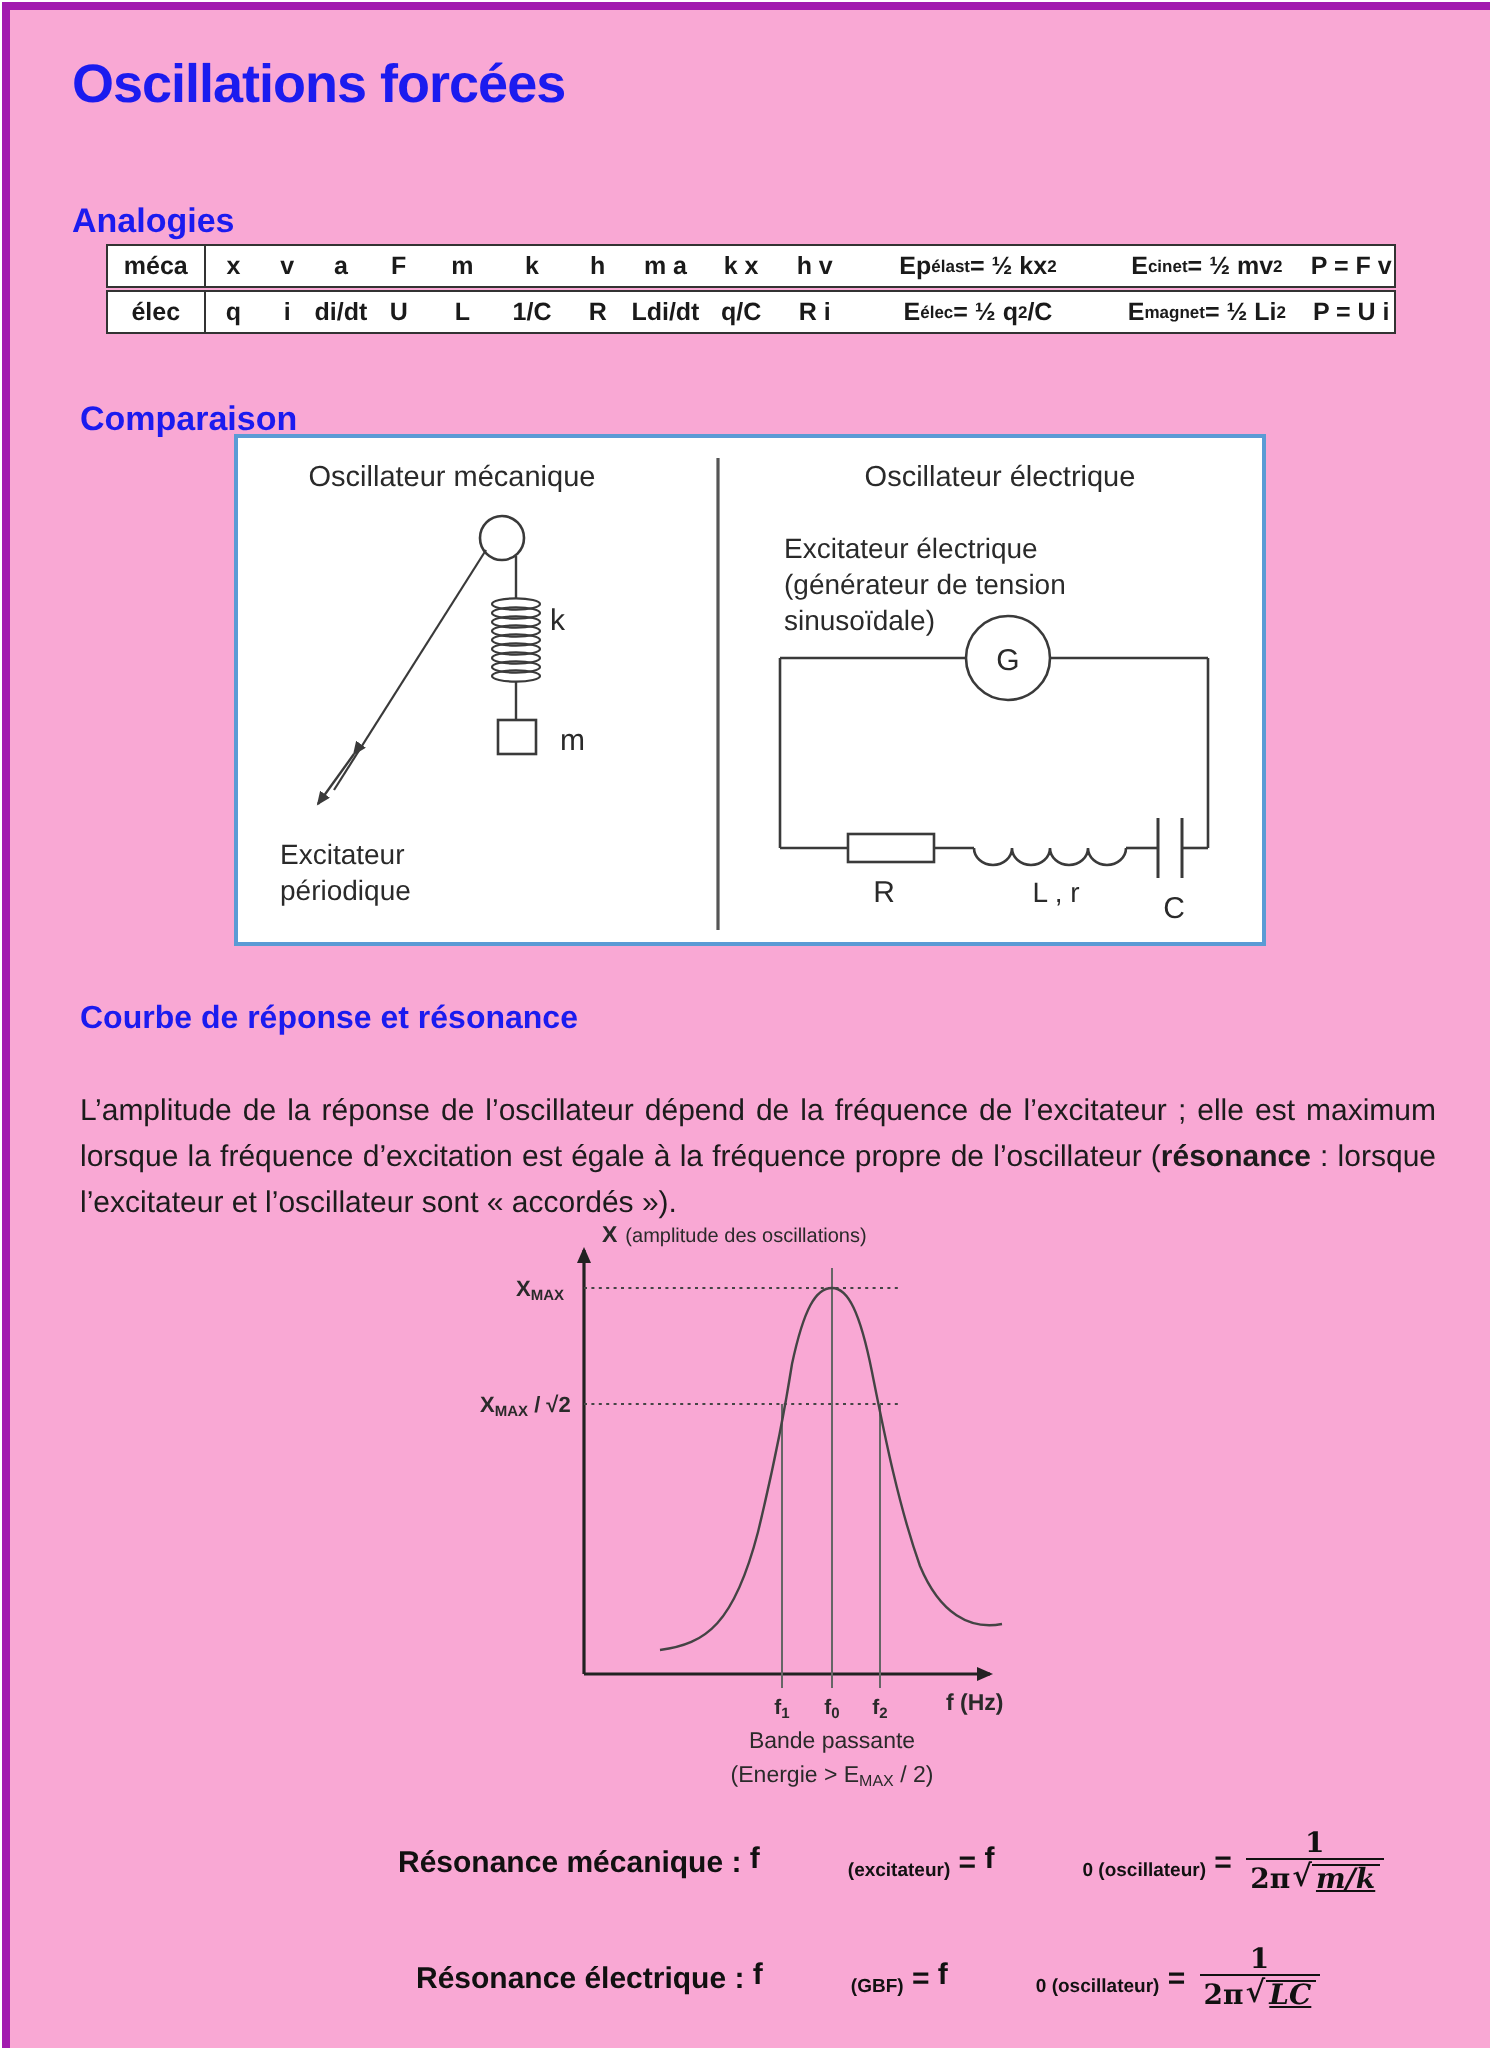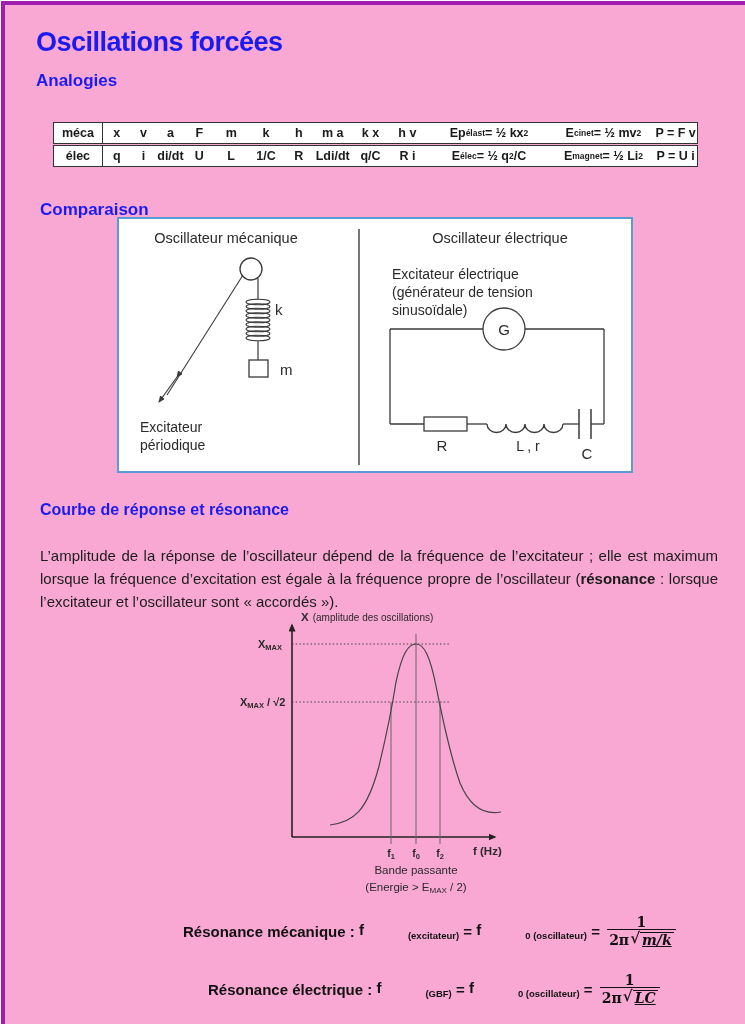--- a/index.html
+++ b/index.html
@@ -1,21 +1,21 @@
 <!DOCTYPE html>
 <html><head>
 <meta charset="utf-8">
 <style>
   html,body{margin:0;padding:0;background:#fff;}
   body{width:745px;height:1024px;position:relative;font-family:"Liberation Sans",sans-serif;color:#1a1a1a;}
   .page{position:absolute;left:1px;top:1px;width:741px;height:1020px;border:4px solid #a21caf;background:#f9a8d4;}
   .abs{position:absolute;}
   .doc-title{left:31px;top:22px;font-size:27px;font-weight:bold;color:#1b1bef;letter-spacing:-0.5px;}
   .h2{font-weight:bold;color:#1b1bef;}
-  .h-analogies{left:31px;top:66px;font-size:17px;}
+  .h-analogies{left:31px;top:96px;font-size:17px;}
   .h-comparaison{left:35px;top:179px;font-size:17px;margin-top:16px;}
   .h-courbe{left:35px;top:496px;font-size:16px;}
   
   .atable{left:48px;top:117px;width:645px;}
   .trow{display:flex;border:1px solid #333;height:20px;align-items:stretch;background:#fff;}
   .trow + .trow{margin-top:1px;}
   .tcell{display:flex;align-items:center;justify-content:center;font-size:12.5px;font-weight:bold;white-space:nowrap;}
   .tcell.lab{border-right:1px solid #333;}
   .tcell sub{font-size:8.5px;line-height:0;}
   .tcell sup{font-size:8.5px;line-height:0;}
@@ -174,21 +174,21 @@
       <text x="160" y="250" font-size="10.5" font-weight="bold" text-anchor="middle"><tspan>f</tspan><tspan font-size="7.5" dy="2">1</tspan></text>
       <text x="185" y="250" font-size="10.5" font-weight="bold" text-anchor="middle"><tspan>f</tspan><tspan font-size="7.5" dy="2">0</tspan></text>
       <text x="209" y="250" font-size="10.5" font-weight="bold" text-anchor="middle"><tspan>f</tspan><tspan font-size="7.5" dy="2">2</tspan></text>
       <text x="242" y="248" font-size="11.5" font-weight="bold">f (Hz)</text>
 
       <text x="185" y="267" font-size="11.5" text-anchor="middle">Bande passante</text>
       <text x="185" y="284" font-size="11.5" text-anchor="middle"><tspan>(Energie &gt; E</tspan><tspan font-size="8" dy="2">MAX</tspan><tspan dy="-2"> / 2)</tspan></text>
     </svg>
   </div>
 
-  <div class="formula" style="left:178px;top:900px;height:52px">
+  <div class="formula" style="left:194px;top:900px;height:52px">
     <span>Résonance mécanique</span><span> : </span><span><span>f</span><sub>(excitateur)</sub></span><span> = </span><span><span>f</span><sub>0 (oscillateur)</sub></span><span> = </span><span class="frac"><span class="num">1</span><span class="den"><span>2π</span><span class="radical">√</span><span class="radicand">m/k</span></span></span>
   </div>
 
   <div class="formula" style="left:203px;top:958px;height:52px">
     <span>Résonance électrique</span><span> : </span><span><span>f</span><sub>(GBF)</sub></span><span> = </span><span><span>f</span><sub>0 (oscillateur)</sub></span><span> = </span><span class="frac"><span class="num">1</span><span class="den"><span>2π</span><span class="radical">√</span><span class="radicand">LC</span></span></span>
   </div>
 
 </div>
 
 </body></html>

